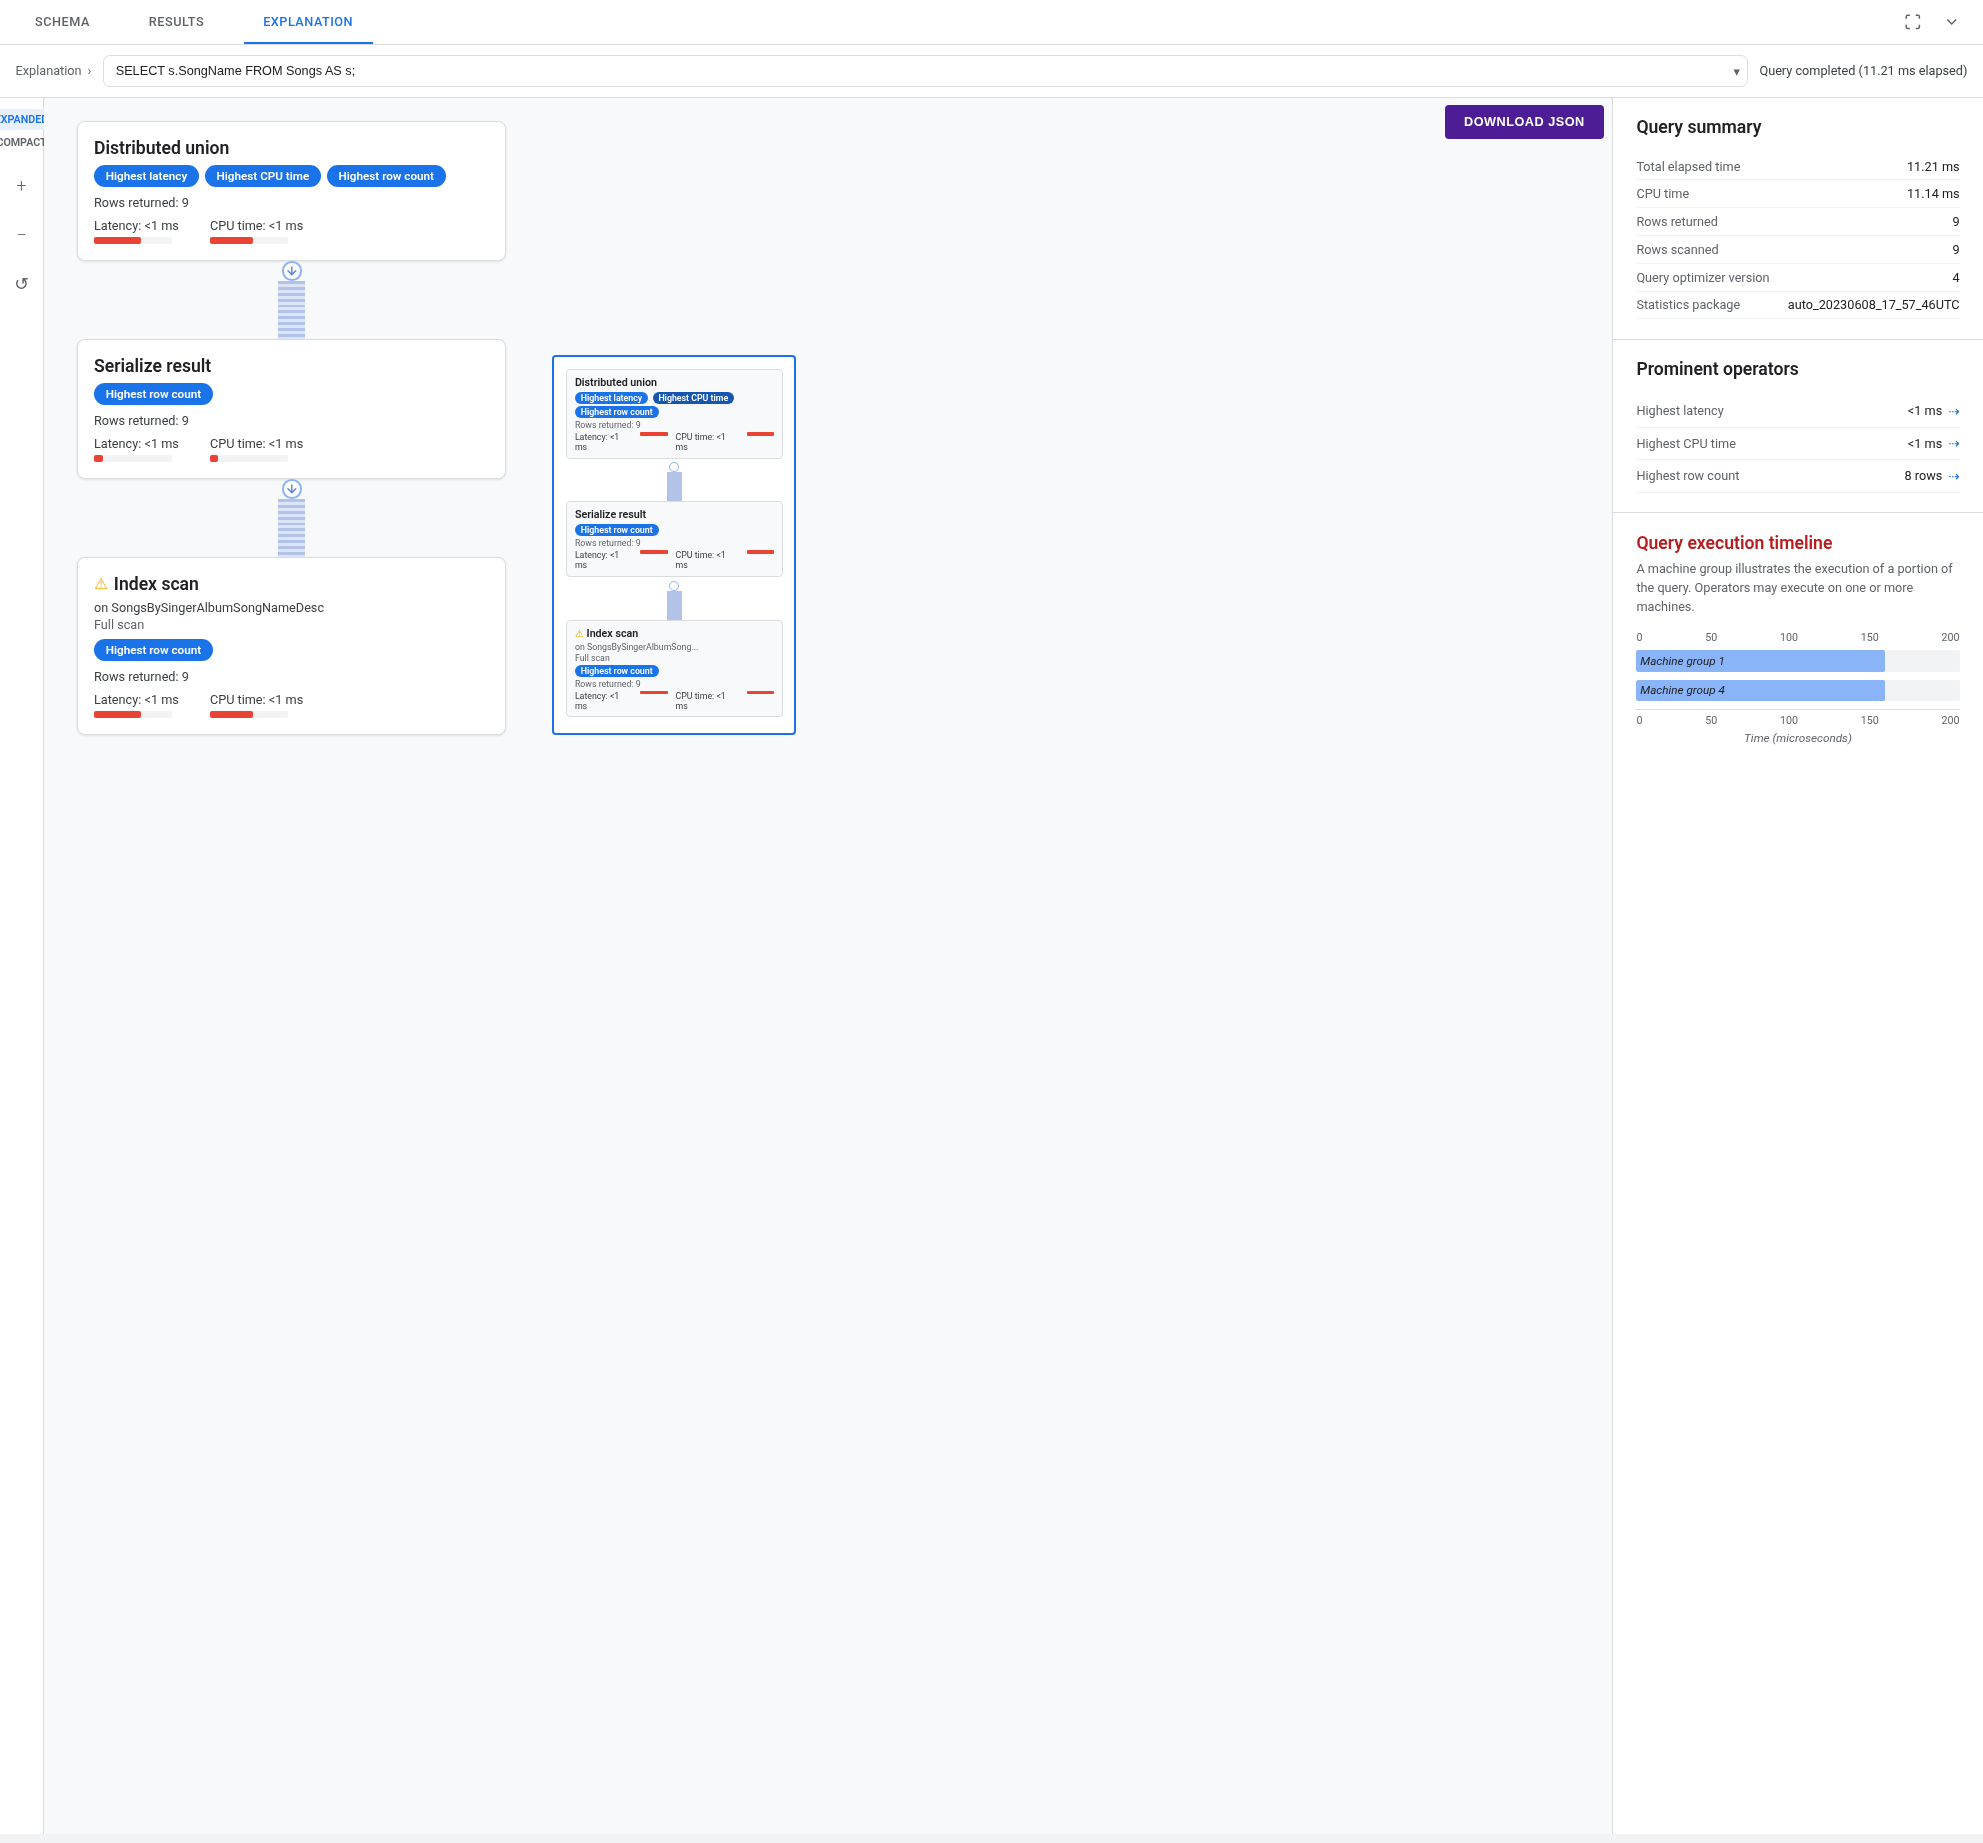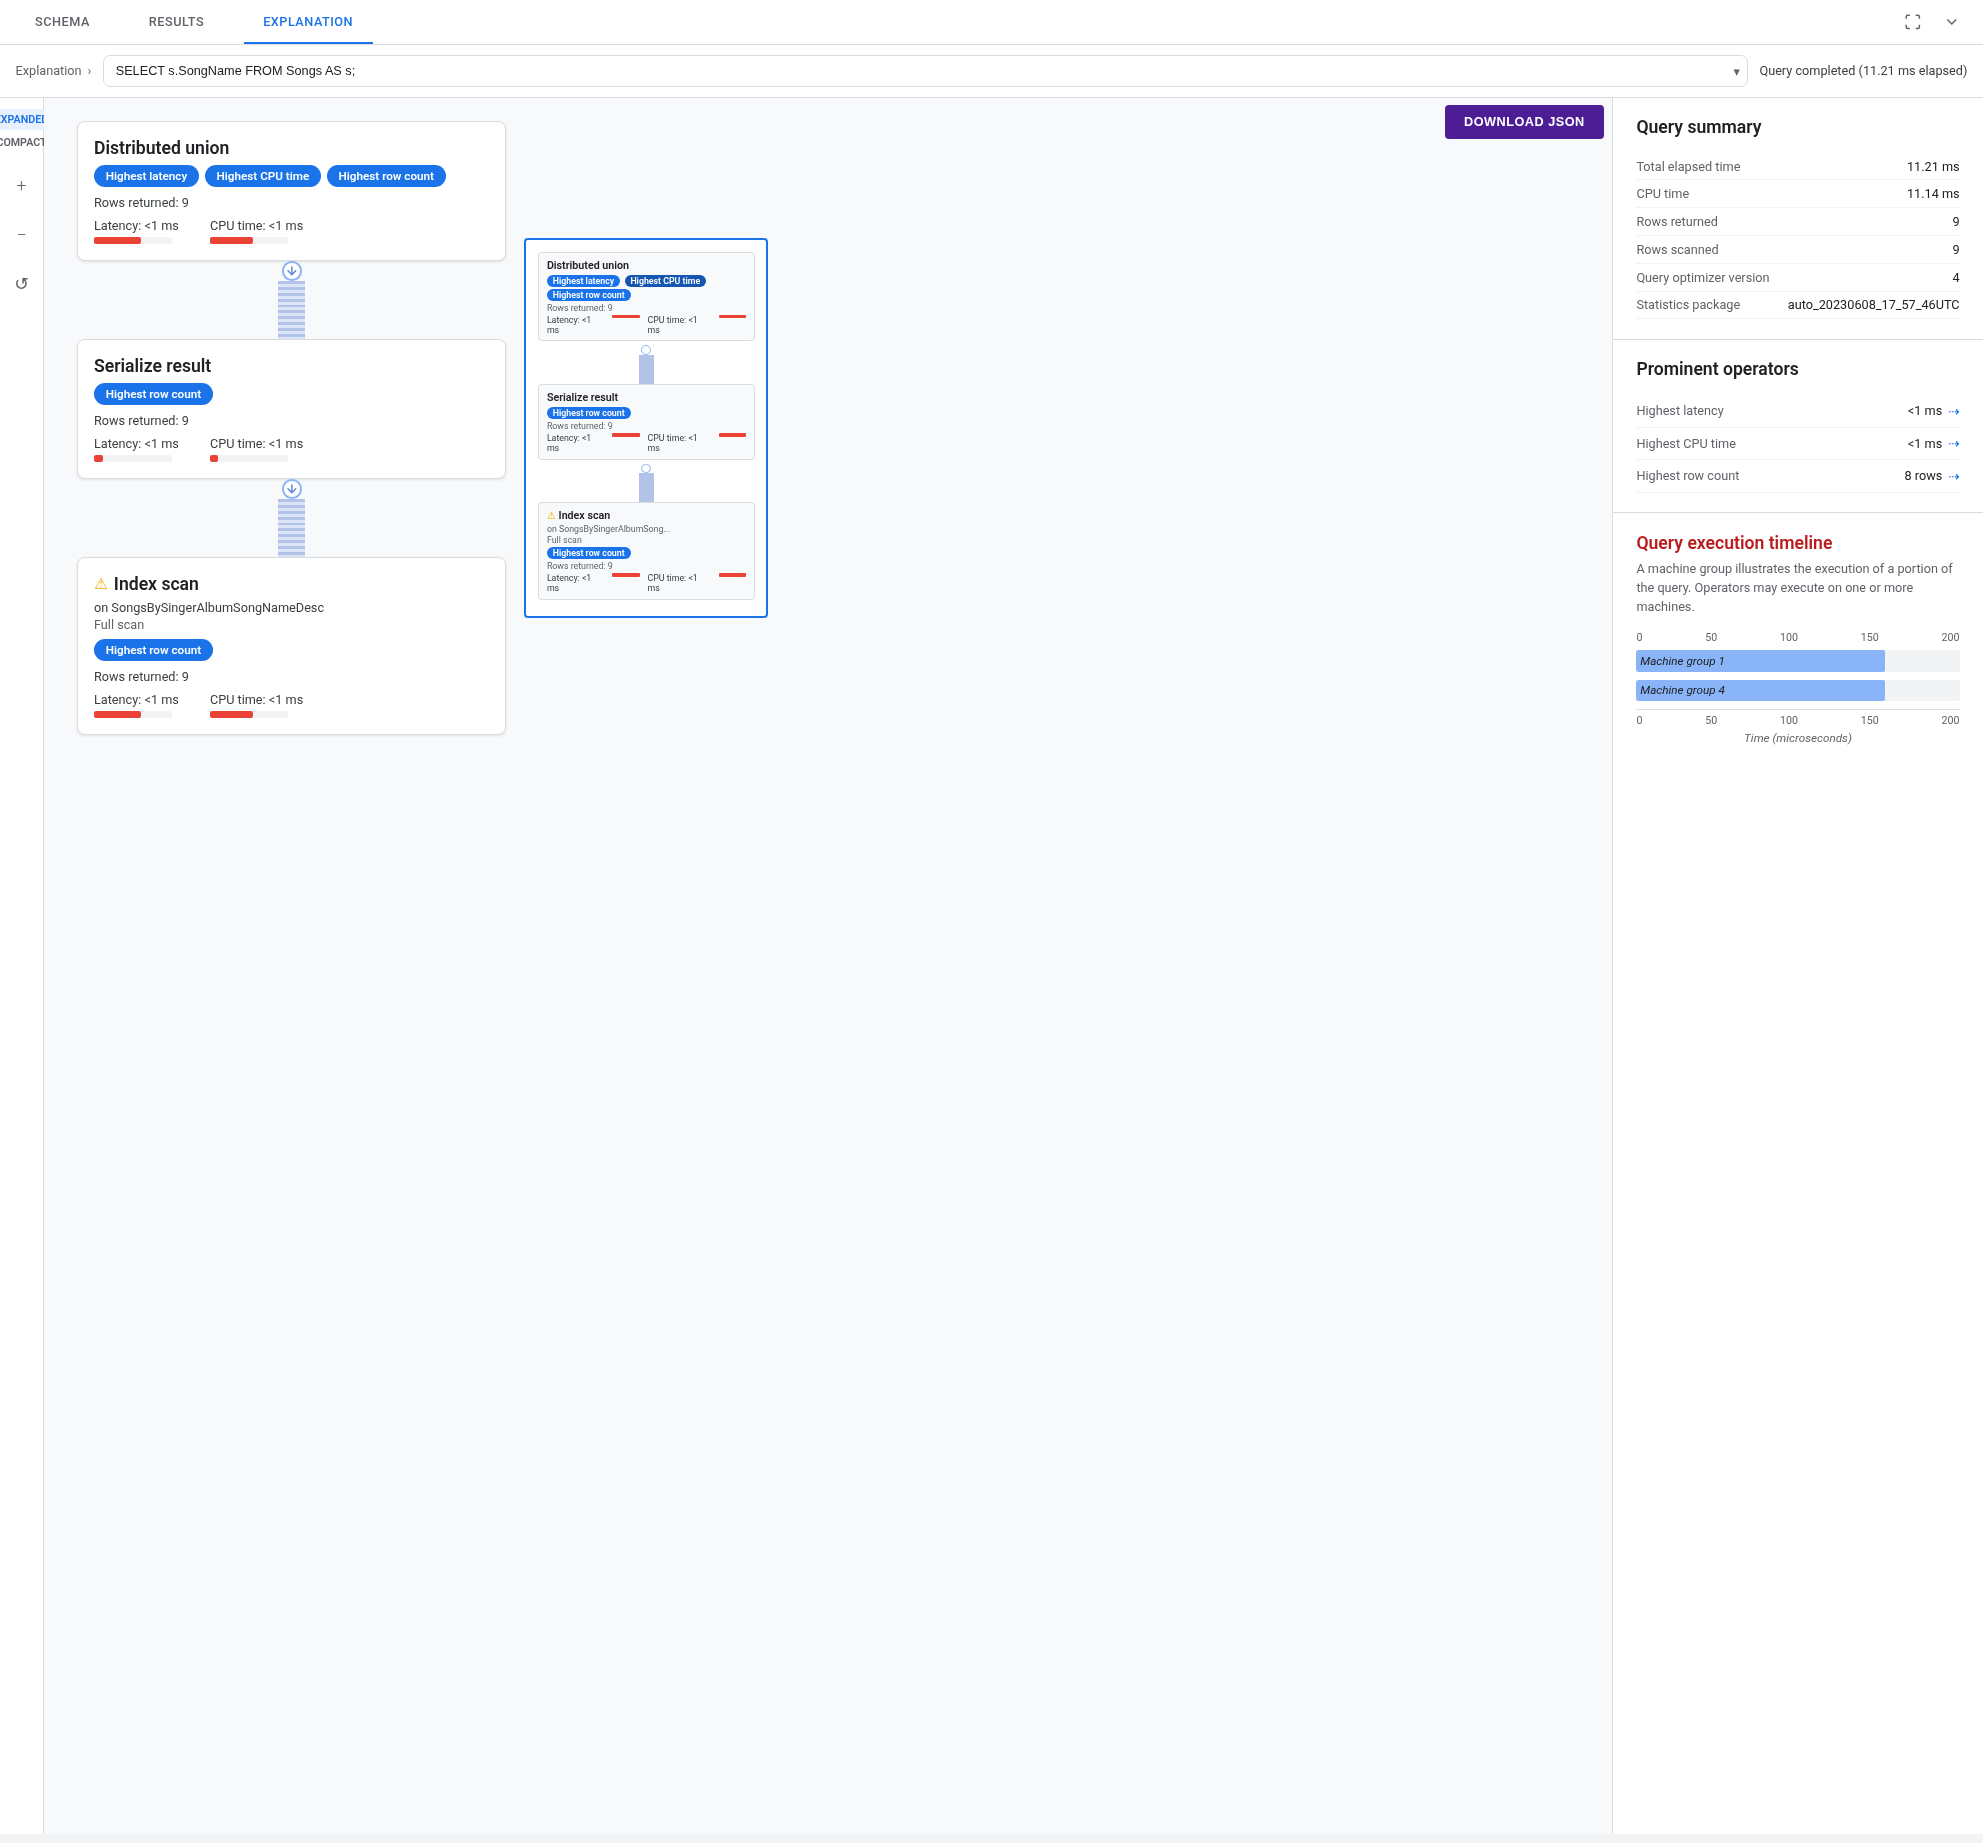--- a/index.html
+++ b/index.html
@@ -24,21 +24,21 @@
 
     .left-sidebar { width: 44px; background: #fff; border-right: 1px solid #dadce0; display: flex; flex-direction: column; align-items: center; padding: 11.7px 0; gap: 18px; flex-shrink: 0; }
     .view-toggle { display: flex; flex-direction: column; gap: 2px; }
     .view-btn { padding: 3.9px 7.8px; font-size: 10.7px; font-weight: 600; color: #1a73e8; background: #e8f0fe; border-radius: 2.9px; cursor: pointer; text-align: center; }
     .view-btn.inactive { background: transparent; color: #5f6368; }
     .icon-tool { width: 31px; height: 31px; display: flex; align-items: center; justify-content: center; cursor: pointer; border-radius: 50%; color: #5f6368; font-size: 17.6px; font-weight: 300; }
 
     .diagram-area { flex: 1; overflow-y: auto; overflow-x: auto; padding: 23.4px; position: relative; background: #f8f9fa; }
     .download-btn { position: absolute; top: 7.8px; right: 7.8px; background: #4c1d95; color: #fff; border: none; border-radius: 3.9px; padding: 9.8px 19.5px; font-size: 12.7px; font-weight: 600; cursor: pointer; letter-spacing: 0.5px; }
 
-    .diagram-container { display: flex; gap: 8px; align-items: center; }
+    .diagram-container { display: flex; gap: 36px; align-items: flex-end; }
 
     .flow-chart { display: flex; flex-direction: column; align-items: center; gap: 0; min-width: 449px; }
     .node-card { background: #fff; border-radius: 7.8px; border: 1px solid #dadce0; padding: 15.6px; width: 429px; box-shadow: 0 1px 2.9px rgba(0,0,0,0.1); }
     .node-title { font-size: 17.6px; font-weight: 600; color: #202124; margin-bottom: 7.8px; }
     .badges { display: flex; flex-wrap: wrap; gap: 5.9px; margin-bottom: 7.8px; }
     .badge { padding: 3.9px 11.7px; border-radius: 11.7px; font-size: 11.7px; font-weight: 600; color: #fff; cursor: pointer; }
     .badge.blue { background: #1a73e8; }
     .rows-text { font-size: 12.7px; color: #3c4043; margin-bottom: 7.8px; }
     .metrics-row { display: flex; gap: 31px; margin-top: 3.9px; }
     .metric-item { display: flex; flex-direction: column; gap: 3.9px; }

